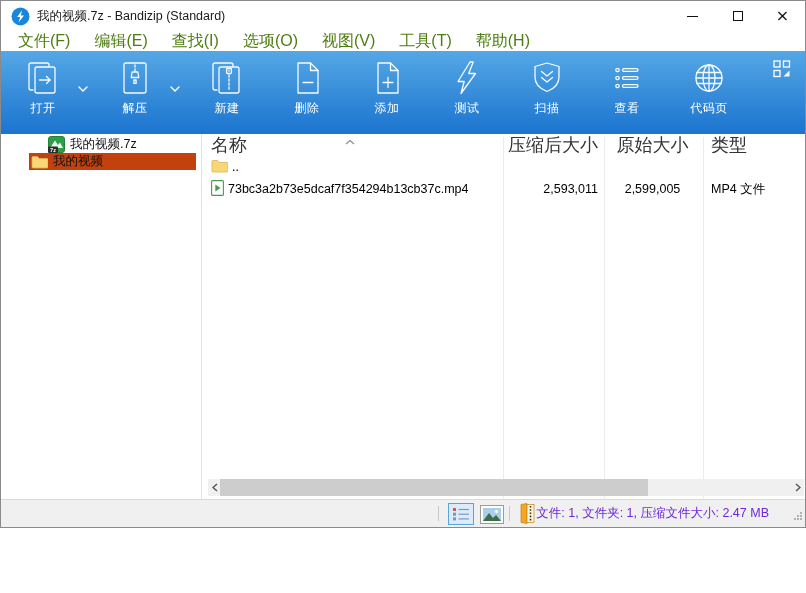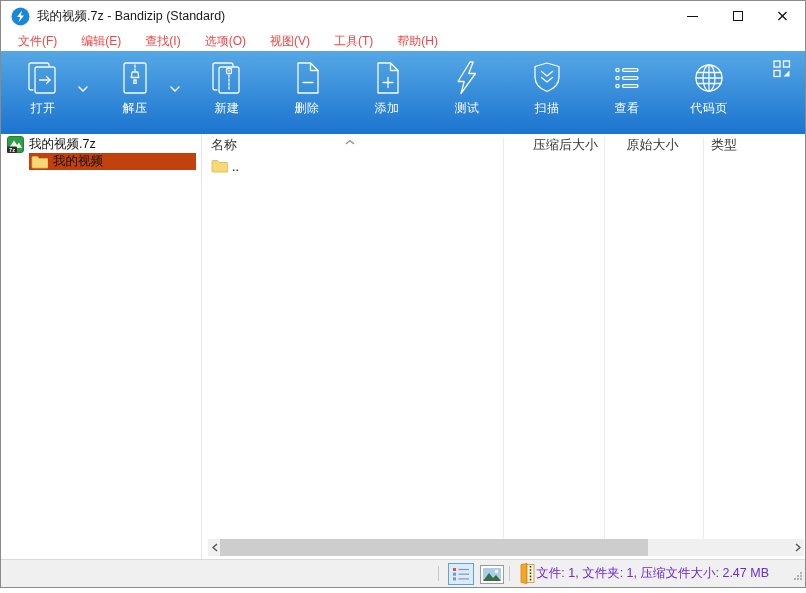--- a/index.html
+++ b/index.html
@@ -1,54 +1,54 @@
 <!DOCTYPE html>
 <html><head>
 <meta charset="utf-8">
 <style>
   * { margin:0; padding:0; box-sizing:border-box; }
   body { font-family:"Liberation Sans","DejaVu Sans",sans-serif; background:#fff; }
-  .window { position:relative; width:806px; height:588px; border:1px solid #8a8a8a; background:#fff; overflow:hidden; }
+  .window { position:relative; width:806px; height:528px; border:1px solid #8a8a8a; background:#fff; overflow:hidden; }
 
   
   .titlebar { position:absolute; top:0; left:0; right:0; height:30px; display:flex; align-items:center; background:#fff; }
   .app-logo { margin-left:10px; width:19px; height:19px; flex:0 0 auto; }
   .title-text { margin-left:7px; font-size:12.5px; color:#1a1a1a; white-space:nowrap; }
   .win-controls { position:absolute; right:0; top:0; height:30px; display:flex; }
   .win-btn { width:45px; height:30px; display:flex; align-items:center; justify-content:center; }
   .glyph-min { width:11px; height:1px; background:#111; }
   .glyph-max { width:10px; height:10px; border:1px solid #111; }
   .glyph-close { font-size:16px; color:#111; line-height:1; font-family:"DejaVu Sans",sans-serif; }
 
   
   .menubar { position:absolute; top:30px; left:0; right:0; height:20px; display:flex; align-items:center; padding-left:9px; background:#fff; }
-  .menu-item { font-size:12px; color:#ef4444; padding:2px 8px; margin-right:8px; white-space:nowrap; }
+  .menu-item { font-size:16px; color:#4d7c0f; padding:2px 8px; margin-right:8px; white-space:nowrap; }
 
   
   .toolbar { position:absolute; top:50px; left:0; right:0; height:83px;
              background:linear-gradient(#55a7e5,#1b74cf); display:flex; align-items:flex-start; padding-left:16px; }
   .tb-btn { width:52px; display:flex; flex-direction:column; align-items:center; color:#fff; cursor:default; }
   .tb-btn svg { width:38px; height:38px; margin-top:8px; }
   .tb-label { font-size:12px; margin-top:3px; white-space:nowrap; letter-spacing:.5px; }
   .tb-chevron { width:16px; margin-top:34px; margin-left:6px; display:flex; justify-content:center; }
   .ml18 { margin-left:18px; } .ml24 { margin-left:24px; } .ml28 { margin-left:28px; }
   .w64 { width:64px;justify-content:flex-end; }
   .tb-ico { stroke:#ffffff; fill:none; stroke-width:1.3; stroke-linecap:round; stroke-linejoin:round; opacity:.96; }
   .layout-toggle { position:absolute; right:14px; top:9px; }
 
   
   .sidebar { position:absolute; top:133px; left:0; width:201px; bottom:28px; background:#fff; border-right:1px solid #e3e3e3; }
-  .tree-row { position:relative; height:17px; display:flex; align-items:center; font-size:12.5px; color:#111; }
+  .tree-row { position:relative; height:17px; display:flex; align-items:center; font-size:12.5px; color:#111;margin-left:41px; }
   .tree-row.sel { background:#c2410c; margin-left:28px; margin-right:5px; padding-left:2px; }
   .tree-row .ico { margin-right:5px; display:flex; }
   .tree-row.root { padding-left:6px; margin-top:2px; }
 
   .listpane { position:absolute; top:133px; left:207px; right:1px; bottom:28px; background:#fff; }
   .col-line { position:absolute; top:3px; height:410px; width:1px; background:#ececec; }
-  .lh { position:absolute; font-size:13px; color:#333; top:0; height:22px; line-height:22px; white-space:nowrap; }
+  .lh { position:absolute; font-size:18px; color:#333; top:0; height:22px; line-height:22px; white-space:nowrap; }
   .lr { position:absolute; left:0; right:0; height:22px; font-size:12.5px; color:#000; }
   .lr .cell { position:absolute; top:0; height:22px; line-height:22px; white-space:nowrap; }
   .cell-name { left:3px; display:flex; align-items:center; gap:4px; }
   .c-packed { left:297px; width:93px; text-align:right; }
   .c-orig  { left:398px; width:93px; text-align:center; }
   .c-type  { left:503px; }
   .sort-caret { position:absolute; left:136px; top:-2px; }
 
   
   .hscroll { position:absolute; left:0; right:0; bottom:3px; height:17px; background:#f0f0f0; display:flex; align-items:center; }
@@ -256,20 +256,34 @@
             <path d="M1,2.5 Q1,1.5 2,1.5 h4.5 l1.8,2 H16 q1,0 1,1 V12 q0,1 -1,1 H2 q-1,0 -1,-1 Z" fill="#f8d775" stroke="#d9b458" stroke-width="0.8"></path>
           </svg>
         </span>
         <span>..</span>
       </span>
       <span class="cell c-packed"></span>
       <span class="cell c-orig"></span>
       <span class="cell c-type"></span>
     </div>
 
+    <div class="lr" style="top:44px;">
+      <span class="cell cell-name">
+        <span>
+          <svg width="13" height="16" viewBox="0 0 13 16" style="vertical-align:-3px;">
+            <rect x="0.6" y="0.6" width="11.8" height="14.8" rx="1" fill="#ffffff" stroke="#43a047" stroke-width="1.1"></rect>
+            <path d="M4.3,4.5 L9.5,8 L4.3,11.5 Z" fill="#43a047"></path>
+          </svg>
+        </span>
+        <span>73bc3a2b73e5dcaf7f354294b13cb37c.mp4</span>
+      </span>
+      <span class="cell c-packed">2,593,011</span>
+      <span class="cell c-orig">2,599,005</span>
+      <span class="cell c-type">MP4 文件</span>
+    </div>
 
     <div class="hscroll">
       <div class="hs-arrow">
         <svg width="6" height="9" viewBox="0 0 6 9">
             <polyline points="5,1 1,4.5 5,8" fill="none" stroke="#555" stroke-width="1.5"></polyline>
           </svg>
       </div>
       <div class="hs-thumb"></div>
       <div class="hs-arrow" style="position:absolute; right:0;">
         <svg width="6" height="9" viewBox="0 0 6 9">

